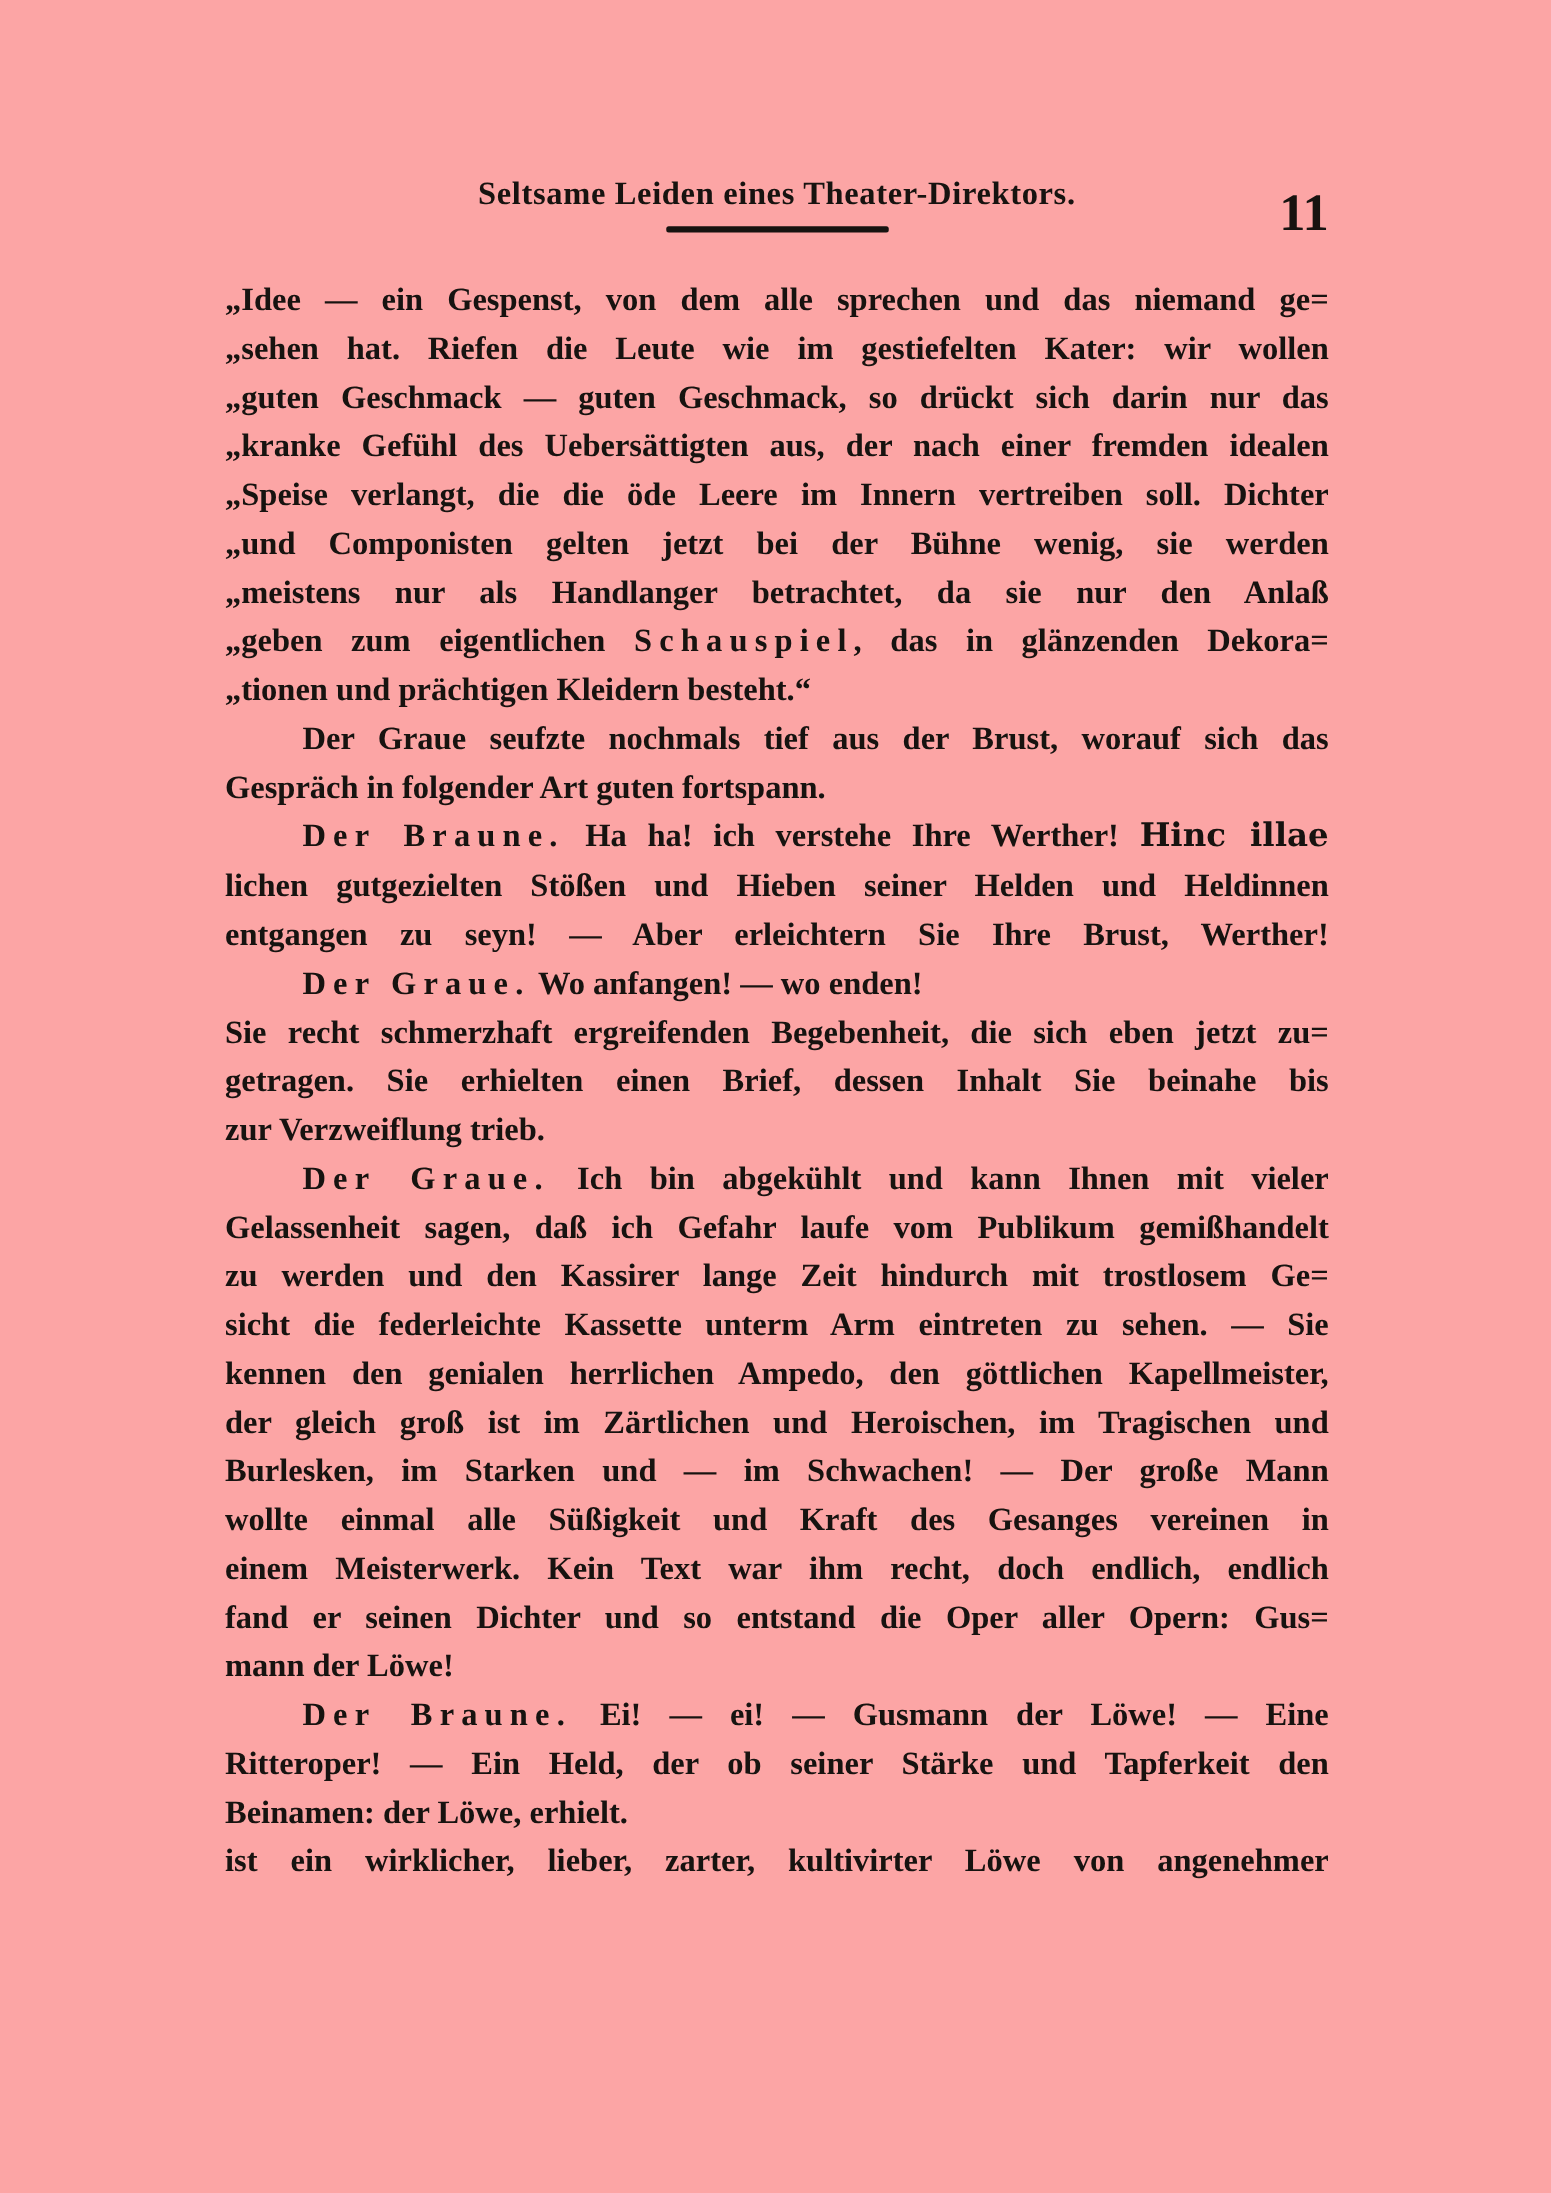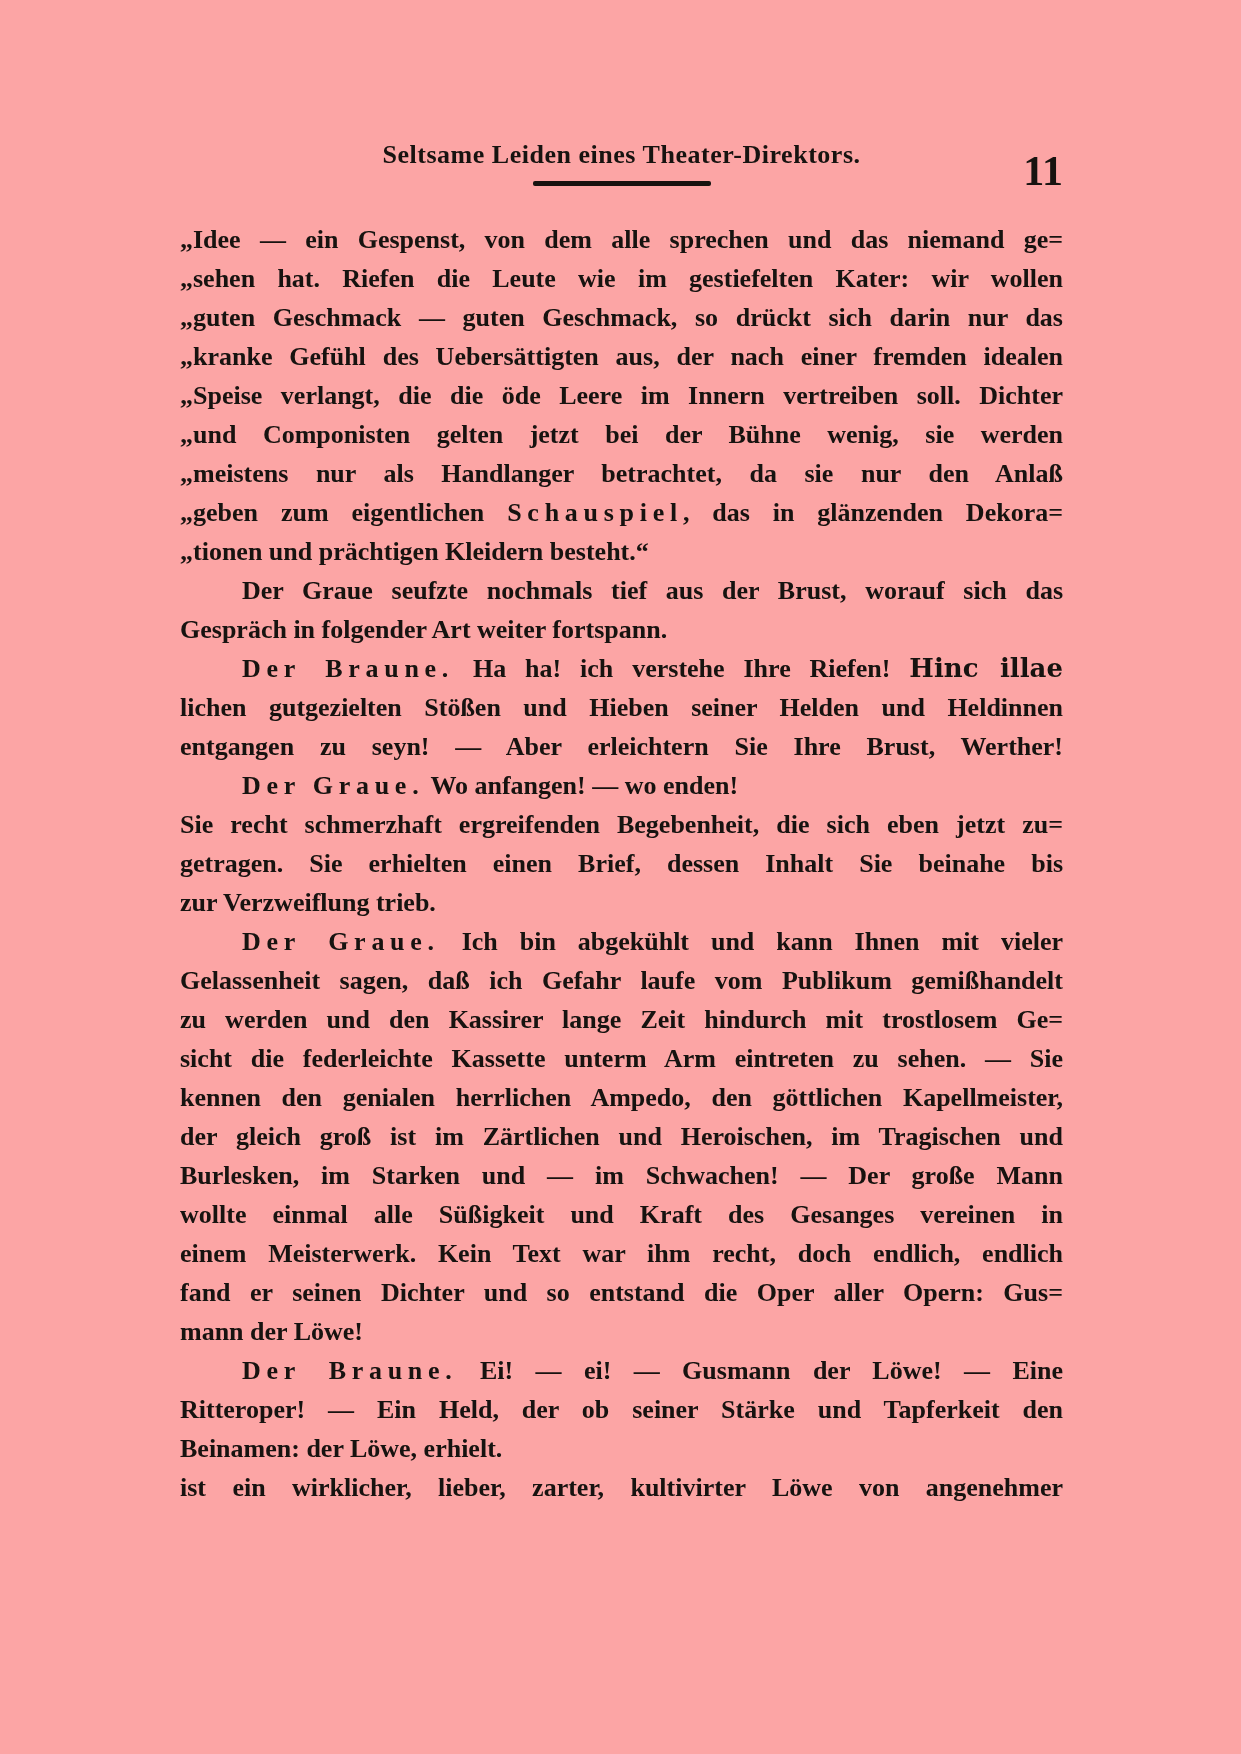--- a/index.html
+++ b/index.html
@@ -71,24 +71,24 @@
         <div class="line just">„guten Geschmack — guten Geschmack, so drückt sich darin nur das</div>
         <div class="line just">„kranke Gefühl des Uebersättigten aus, der nach einer fremden idealen</div>
         <div class="line just">„Speise verlangt, die die öde Leere im Innern vertreiben soll. Dichter</div>
         <div class="line just">„und Componisten gelten jetzt bei der Bühne wenig, sie werden</div>
         <div class="line just">„meistens nur als Handlanger betrachtet, da sie nur den Anlaß</div>
         <div class="line just"><span>„geben zum eigentlichen </span><span class="sperr">Schauspiel</span><span>, das in glänzenden Dekora=</span></div>
         <div class="line">„tionen und prächtigen Kleidern besteht.“</div>
       </div>
       <div class="paragraph">
         <div class="line indent just">Der Graue seufzte nochmals tief aus der Brust, worauf sich das</div>
-        <div class="line">Gespräch in folgender Art weiter fortspann.</div>
+        <div class="line">Gespräch in folgender Art guten fortspann.</div>
       </div>
       <div class="paragraph">
-        <div class="line indent just"><span class="sperr">Der Braune.</span><span> Ha ha! ich verstehe Ihre Riefen! </span><span class="antiqua">Hinc illae</span></div>
+        <div class="line indent just"><span class="sperr">Der Braune.</span><span> Ha ha! ich verstehe Ihre Werther! </span><span class="antiqua">Hinc illae</span></div>
         <div class="line just">lichen gutgezielten Stößen und Hieben seiner Helden und Heldinnen</div>
         <div class="line just">entgangen zu seyn! — Aber erleichtern Sie Ihre Brust, Werther!</div>
       </div>
       <div class="paragraph">
         <div class="line indent"><span class="sperr">Der Graue.</span><span> Wo anfangen! — wo enden!</span></div>
       </div>
       <div class="paragraph">
         <div class="line just">Sie recht schmerzhaft ergreifenden Begebenheit, die sich eben jetzt zu=</div>
         <div class="line just">getragen. Sie erhielten einen Brief, dessen Inhalt Sie beinahe bis</div>
         <div class="line">zur Verzweiflung trieb.</div>

